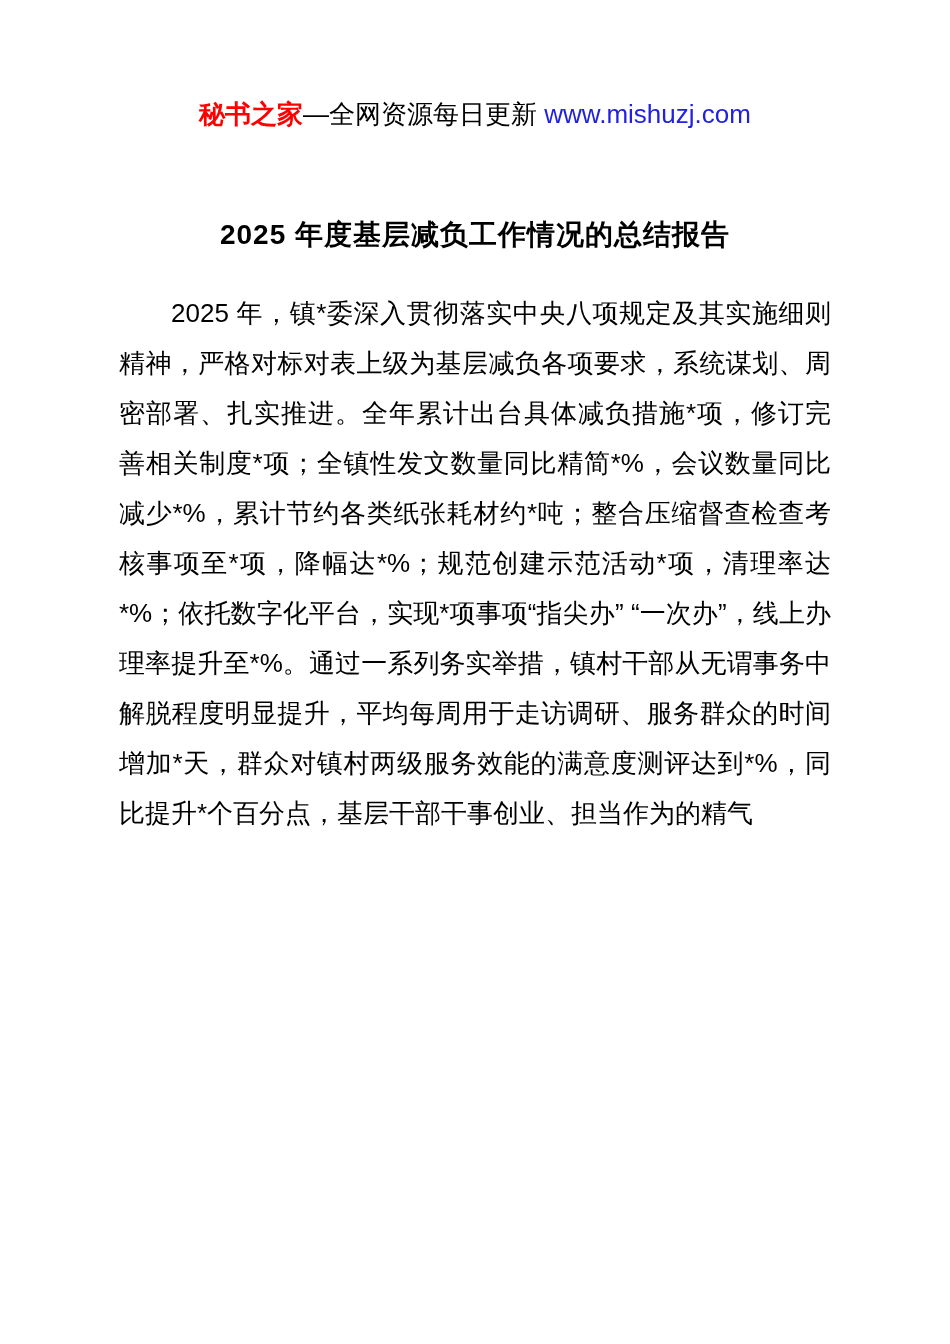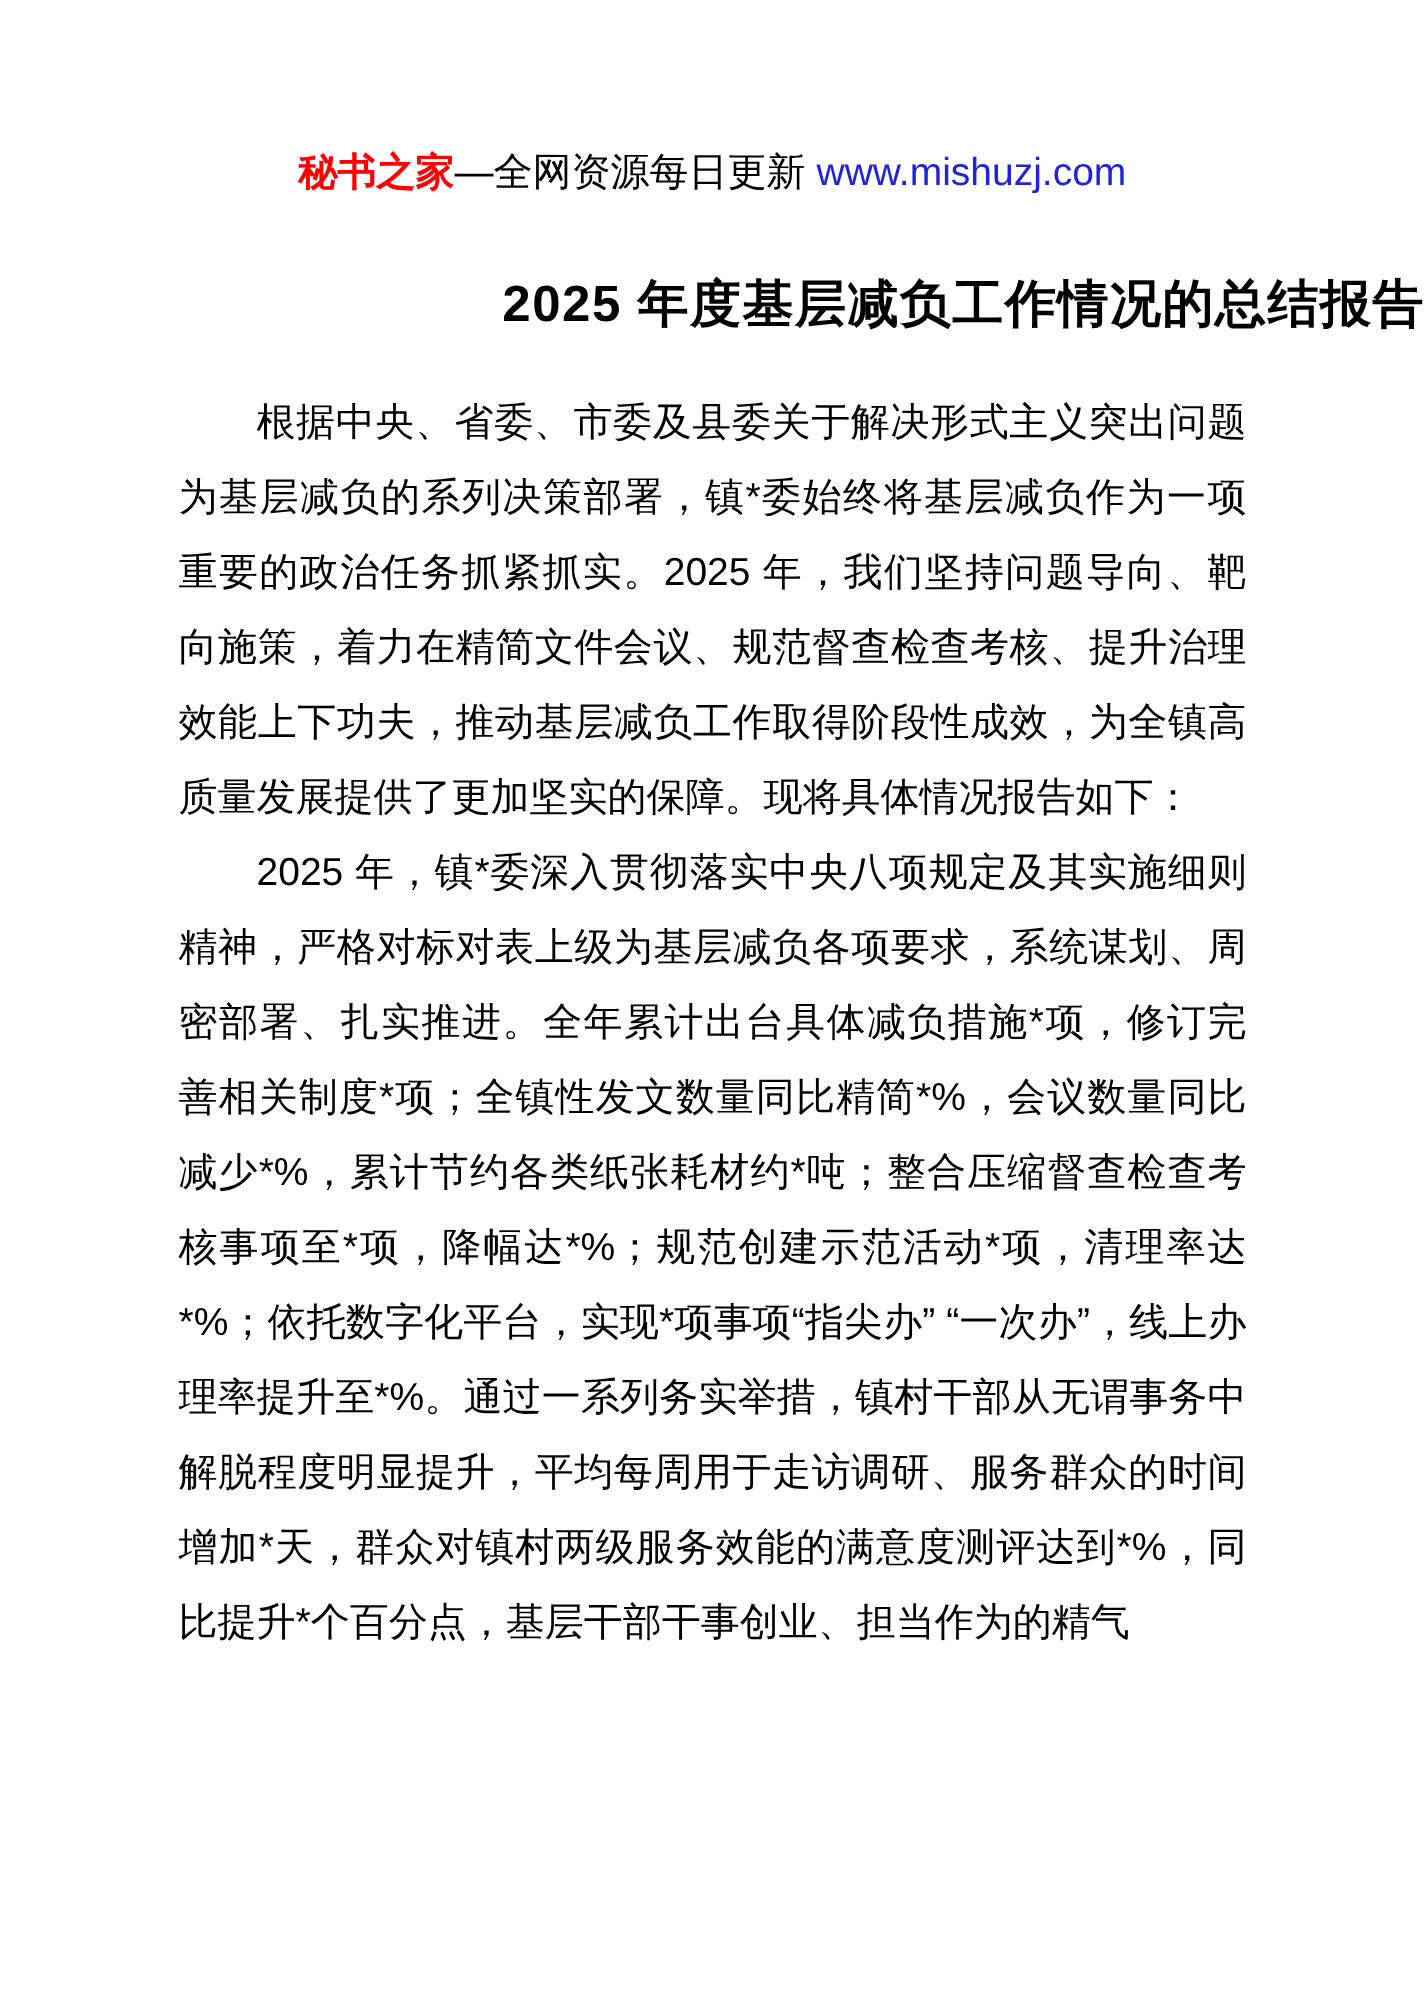--- a/index.html
+++ b/index.html
@@ -28,23 +28,23 @@
   .doc-header .brand {
     font-weight: bold;
   }
   .doc-header .middle {
     color: #000000;
   }
   .doc-header .url {
     text-decoration: none;
   }
   .doc-title {
-    margin-top: 50px;
-    text-align: right;
-    font-size: 34px;
+    margin-top: 82px;
+    text-align: center;
+    font-size: 28px;
     line-height: 46px;
     font-weight: 600;
     letter-spacing: 1px;
   }
   .doc-content {
     width: 712px;
     margin: 30px auto 0 auto;
     font-size: 26px;
     line-height: 50px;
     text-align: justify;
@@ -66,17 +66,16 @@
 
 <div class="page">
 
   <div class="doc-header">
     <span class="brand" style="color: rgb(255, 0, 0);">秘书之家</span><span class="middle">—全网资源每日更新 </span><a class="url" href="#" style="color: rgb(33, 33, 222);">www.mishuzj.com</a>
   </div>
 
   <h1 class="doc-title">2025 年度基层减负工作情况的总结报告</h1>
 
   <div class="doc-content">
-    <p>根据中央、省委、市委及县委关于解决形式主义突出问题为基层减负的系列决策部署，镇*委始终将基层减负作为一项重要的政治任务抓紧抓实。2025 年，我们坚持问题导向、靶向施策，着力在精简文件会议、规范督查检查考核、提升治理效能上下功夫，推动基层减负工作取得阶段性成效，为全镇高质量发展提供了更加坚实的保障。现将具体情况报告如下：</p>
     <p>2025 年，镇*委深入贯彻落实中央八项规定及其实施细则精神，严格对标对表上级为基层减负各项要求，系统谋划、周密部署、扎实推进。全年累计出台具体减负措施*项，修订完善相关制度*项；全镇性发文数量同比精简*%，会议数量同比减少*%，累计节约各类纸张耗材约*吨；整合压缩督查检查考核事项至*项，降幅达*%；规范创建示范活动*项，清理率达*%；依托数字化平台，实现*项事项“指尖办” “一次办”，线上办理率提升至*%。通过一系列务实举措，镇村干部从无谓事务中解脱程度明显提升，平均每周用于走访调研、服务群众的时间增加*天，群众对镇村两级服务效能的满意度测评达到*%，同比提升*个百分点，基层干部干事创业、担当作为的精气</p>
   </div>
 
 </div>
 
 </body></html>

